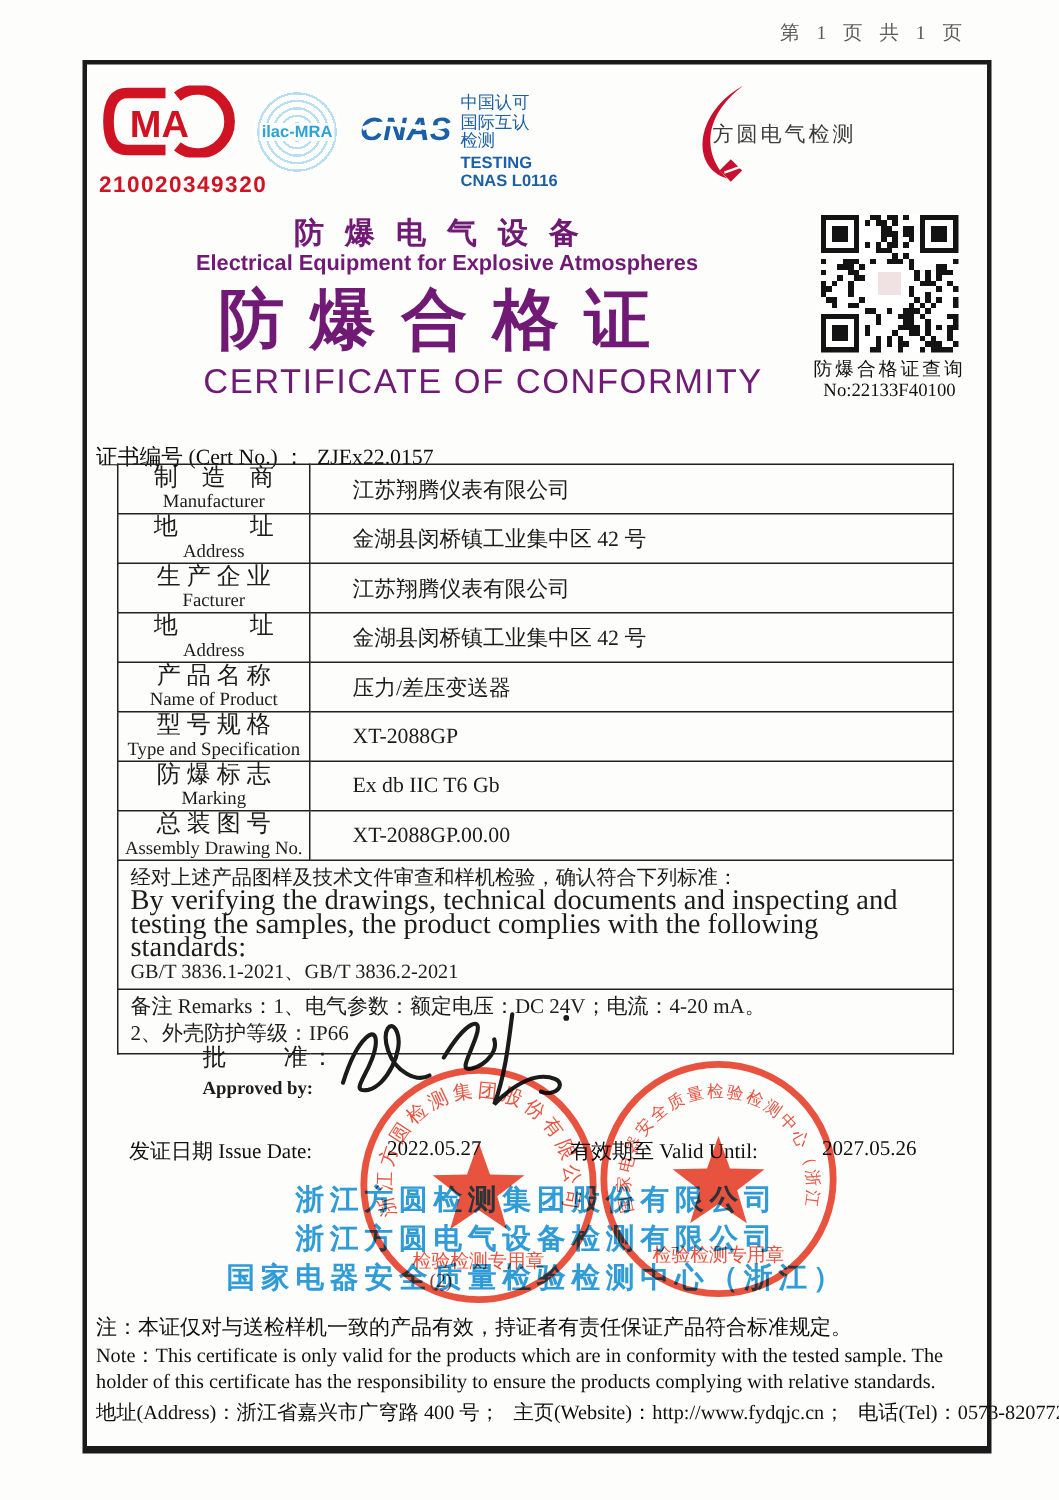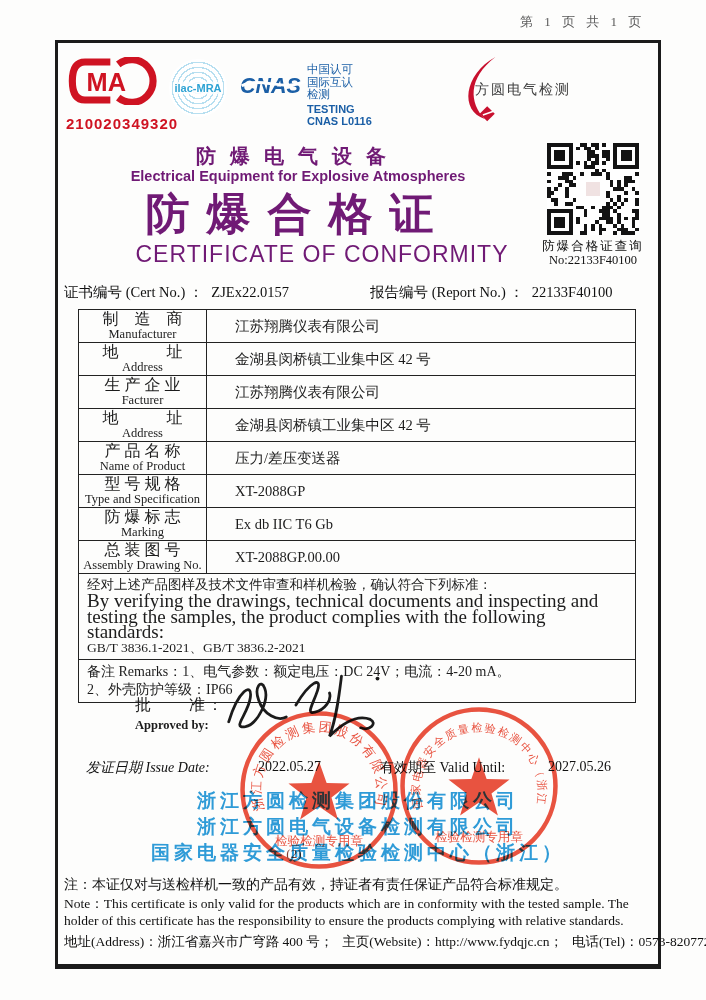--- a/index.html
+++ b/index.html
@@ -27,21 +27,21 @@
   .title-cn-small{font-size:20px;font-weight:bold;letter-spacing:14px;line-height:22px;}
   .title-en-small{font-size:14.5px;font-weight:bold;line-height:17px;margin-top:1px;}
   .title-cn-large{font-size:44px;font-weight:bold;letter-spacing:17px;line-height:50px;margin-top:4px;white-space:nowrap;}
   .title-en-large{font-size:23px;line-height:26px;margin-top:2px;letter-spacing:1px;padding-left:48px;}
   
   .qr-box{left:489px;top:100px;width:92px;height:92px;}
   .qr-box svg{width:92px;height:92px;shape-rendering:crispEdges;}
   .qr-caption{left:475px;top:195px;width:120px;text-align:center;font-size:12.5px;letter-spacing:2px;color:#111;}
   .qr-number{left:475px;top:210px;width:120px;text-align:center;font-size:12.5px;color:#111;}
   
-  .cert-row{top:240px;font-size:14.5px;color:#101010;}
+  .cert-row{top:252px;font-size:14.5px;color:#101010;}
   .cert-left{left:6px;}
   .cert-right{left:312px;}
   .cert-val{margin-left:8px;}
   
   .spec-table-wrap{left:20px;top:266px;width:558px;}
   table.spec{border-collapse:collapse;width:558px;table-layout:fixed;}
   table.spec td{border:1.6px solid #222;vertical-align:middle;}
   td.lbl{width:128px;height:32px;text-align:center;padding:0 2px;}
   td.lbl .cn{font-size:16px;line-height:16px;white-space:nowrap;}
   td.lbl .en{font-size:12.5px;line-height:14px;}
@@ -50,21 +50,21 @@
   .std-cn{font-size:13.5px;line-height:16px;}
   .std-en{font-size:19px;line-height:15.5px;}
   .std-codes{font-size:13.5px;line-height:16px;}
   td.rem-cell{height:38px;padding:2px 8px;}
   .rem-line{font-size:14px;line-height:18px;}
   
   .approve-cn{left:77px;top:652px;font-size:16px;letter-spacing:2px;}
   .approve-en{left:77px;top:675px;font-size:12.5px;font-weight:bold;}
   .signature{left:160px;top:626px;}
   .date-row{top:716px;font-size:14px;color:#101010;}
-  .issue-label{left:28px;font-style:italic;}
+  .issue-label{left:28px;}
   .issue-value{left:200px;}
   .valid-label{left:322px;}
   .valid-value{left:490px;}
   
   .issuers{left:0;top:745px;width:600px;text-align:center;font-family:"Liberation Sans",sans-serif;
      color:#2f9bd7;font-weight:bold;font-size:19px;letter-spacing:4px;line-height:26px;}
   
   .stamp{width:166px;height:166px;opacity:.9;mix-blend-mode:multiply;}
   .stamp-left{left:178px;top:664px;}
   .stamp-right{left:338px;top:660px;}
@@ -316,23 +316,20 @@
           <rect x="9" y="9" width="7" height="7" fill="#ffffff"></rect>
           <rect x="10.5" y="10.5" width="4" height="4" fill="#f0e2e2"></rect>
         </svg>
     </div>
     <div class="abs qr-caption">防爆合格证查询</div>
     <div class="abs qr-number">No:22133F40100</div>
 
     <div class="abs cert-row cert-left">
       <span>证书编号 (Cert No.) ：</span><span class="cert-val">ZJEx22.0157</span>
     </div>
-    <div class="abs cert-row cert-right">
-      <span>报告编号 (Report No.) ：</span><span class="cert-val">22133F40100</span>
-    </div>
 
     <div class="abs spec-table-wrap">
       <table class="spec">
         <colgroup>
             <col style="width:128px">
             <col>
           </colgroup>
         <tbody>
             <tr>
               <td class="lbl">

